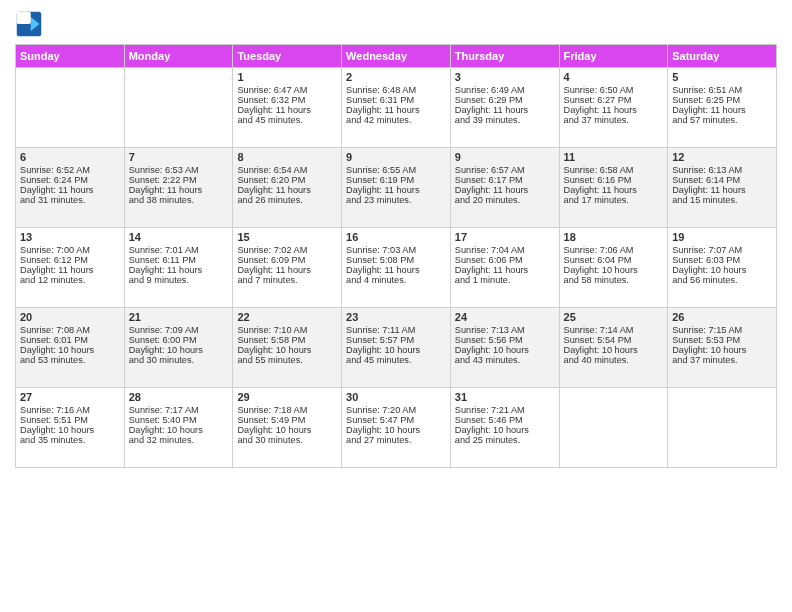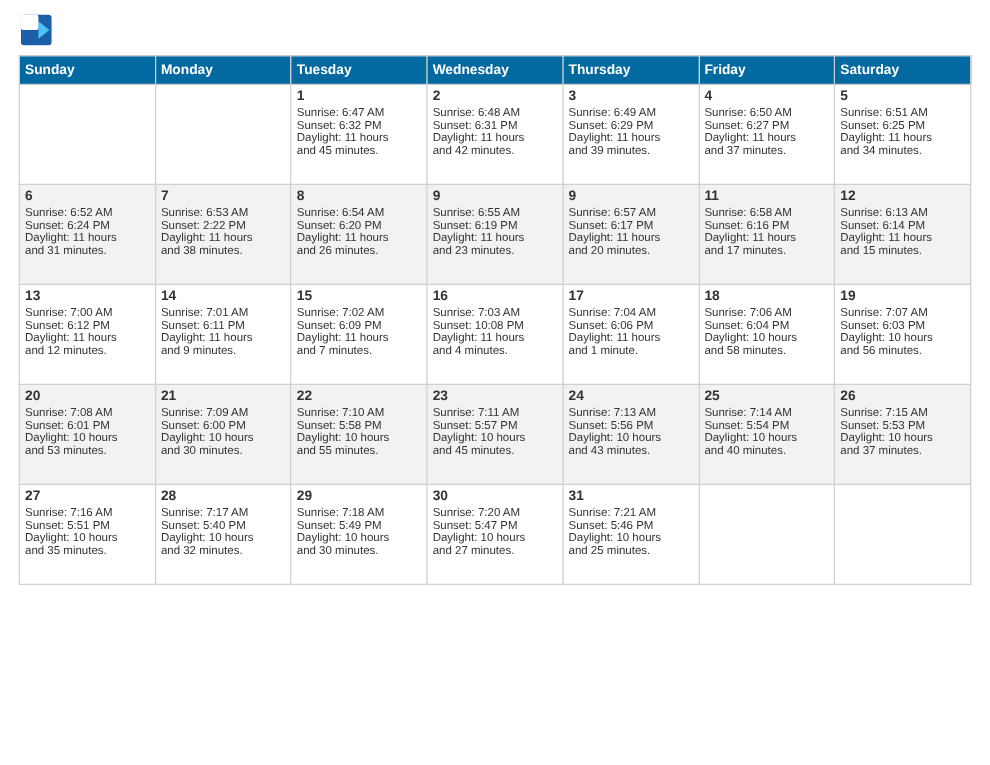--- a/index.html
+++ b/index.html
@@ -53,21 +53,21 @@
       color: #444;
       margin-top: 2px;
     }
     .calendar-table {
       width: 100%;
       border-collapse: collapse;
       margin-top: 6px;
       table-layout: fixed;
     }
     .calendar-table th {
-      background-color: #0369a1;
+      background-color: #d946ef;
       color: #fff;
       font-size: 11px;
       font-weight: bold;
       padding: 5px 4px;
       text-align: left;
       border: 1px solid #ccc;
     }
     .calendar-table td {
       vertical-align: top;
       border: 1px solid #d0d0d0;
@@ -154,21 +154,21 @@
             <div>Sunrise: 6:50 AM</div>
             <div>Sunset: 6:27 PM</div>
             <div>Daylight: 11 hours</div>
             <div>and 37 minutes.</div>
           </td>
           <td>
             <span class="day-number">5</span>
             <div>Sunrise: 6:51 AM</div>
             <div>Sunset: 6:25 PM</div>
             <div>Daylight: 11 hours</div>
-            <div>and 34 minutes.</div>
+            <div>and 57 minutes.</div>
           </td>
         </tr>
         <tr>
           <td>
             <span class="day-number">6</span>
             <div>Sunrise: 6:52 AM</div>
             <div>Sunset: 6:24 PM</div>
             <div>Daylight: 11 hours</div>
             <div>and 31 minutes.</div>
           </td>
@@ -233,21 +233,21 @@
           <td>
             <span class="day-number">15</span>
             <div>Sunrise: 7:02 AM</div>
             <div>Sunset: 6:09 PM</div>
             <div>Daylight: 11 hours</div>
             <div>and 7 minutes.</div>
           </td>
           <td>
             <span class="day-number">16</span>
             <div>Sunrise: 7:03 AM</div>
-            <div>Sunset: 10:08 PM</div>
+            <div>Sunset: 5:08 PM</div>
             <div>Daylight: 11 hours</div>
             <div>and 4 minutes.</div>
           </td>
           <td>
             <span class="day-number">17</span>
             <div>Sunrise: 7:04 AM</div>
             <div>Sunset: 6:06 PM</div>
             <div>Daylight: 11 hours</div>
             <div>and 1 minute.</div>
           </td>

